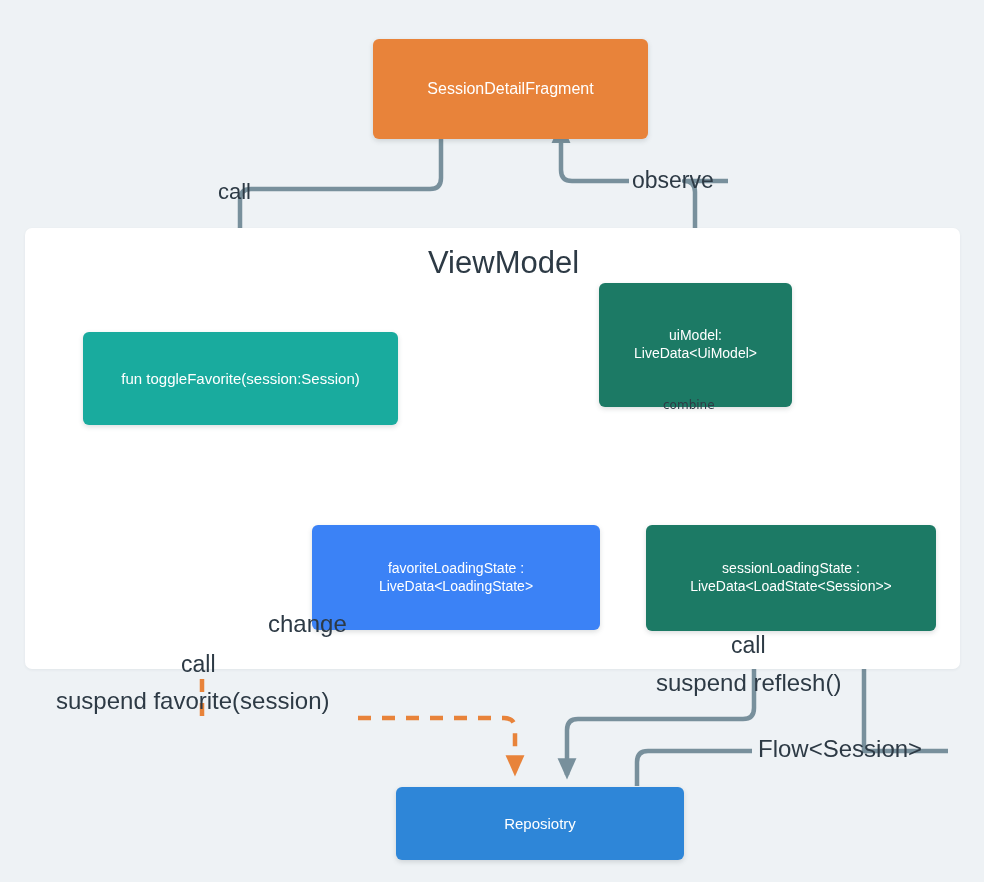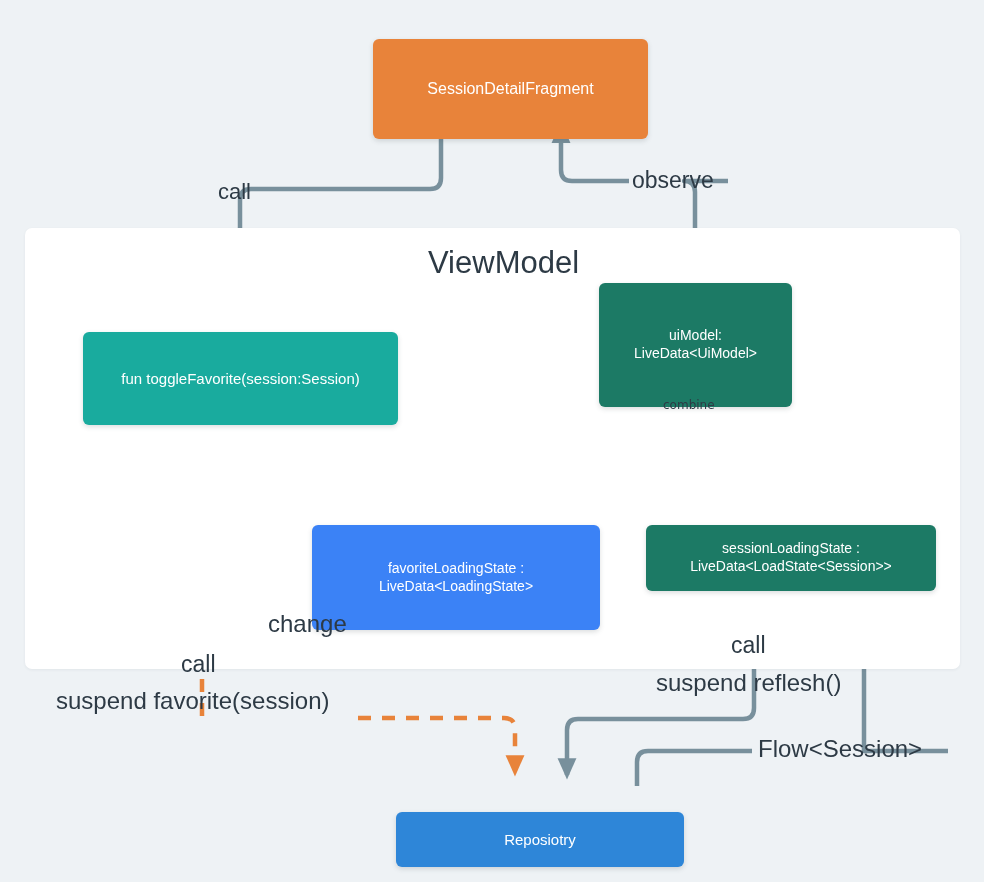--- a/index.html
+++ b/index.html
@@ -106,24 +106,24 @@
   <div class="node node-fragment" style="left:373px;top:22px;width:275px;height:100px;background:#e8833a;">SessionDetailFragment</div>
 
   <div class="node node-teal" style="left:83px;top:315px;width:315px;height:93px;background:#19ab9e;">fun toggleFavorite(session:Session)</div>
 
   <div class="node node-green" style="left:599px;top:266px;width:193px;height:124px;background:#1c7a65;">uiModel:
 LiveData&lt;UiModel&gt;</div>
 
   <div class="node node-green" style="left:312px;top:508px;width:288px;height:105px;background:#3b82f6;">favoriteLoadingState :
 LiveData&lt;LoadingState&gt;</div>
 
-  <div class="node node-green" style="left:646px;top:508px;width:290px;height:66px;background:#1c7a65;">sessionLoadingState :
+  <div class="node node-green" style="left:646px;top:508px;width:290px;height:106px;background:#1c7a65;">sessionLoadingState :
 LiveData&lt;LoadState&lt;Session&gt;&gt;</div>
 
-  <div class="node node-blue" style="left:396px;top:795px;width:288px;height:55px;background:#2e86d8;">Reposiotry</div>
+  <div class="node node-blue" style="left:396px;top:770px;width:288px;height:73px;background:#2e86d8;">Reposiotry</div>
 
   <div class="edge-label lbl-sans" style="left:218px;top:179px;font-size:22px;">call</div>
 
   <div class="edge-label lbl-sans" style="left:632px;top:167px;font-size:23px;">observe</div>
 
   <div class="edge-label lbl-serif" style="left:663px;top:398px;font-size:12px;">combine</div>
 
   <div class="edge-label lbl-sans" style="left:268px;top:610px;font-size:24px;">change</div>
 
   <div class="edge-label lbl-sans" style="left:181px;top:651px;font-size:23px;">call</div>

